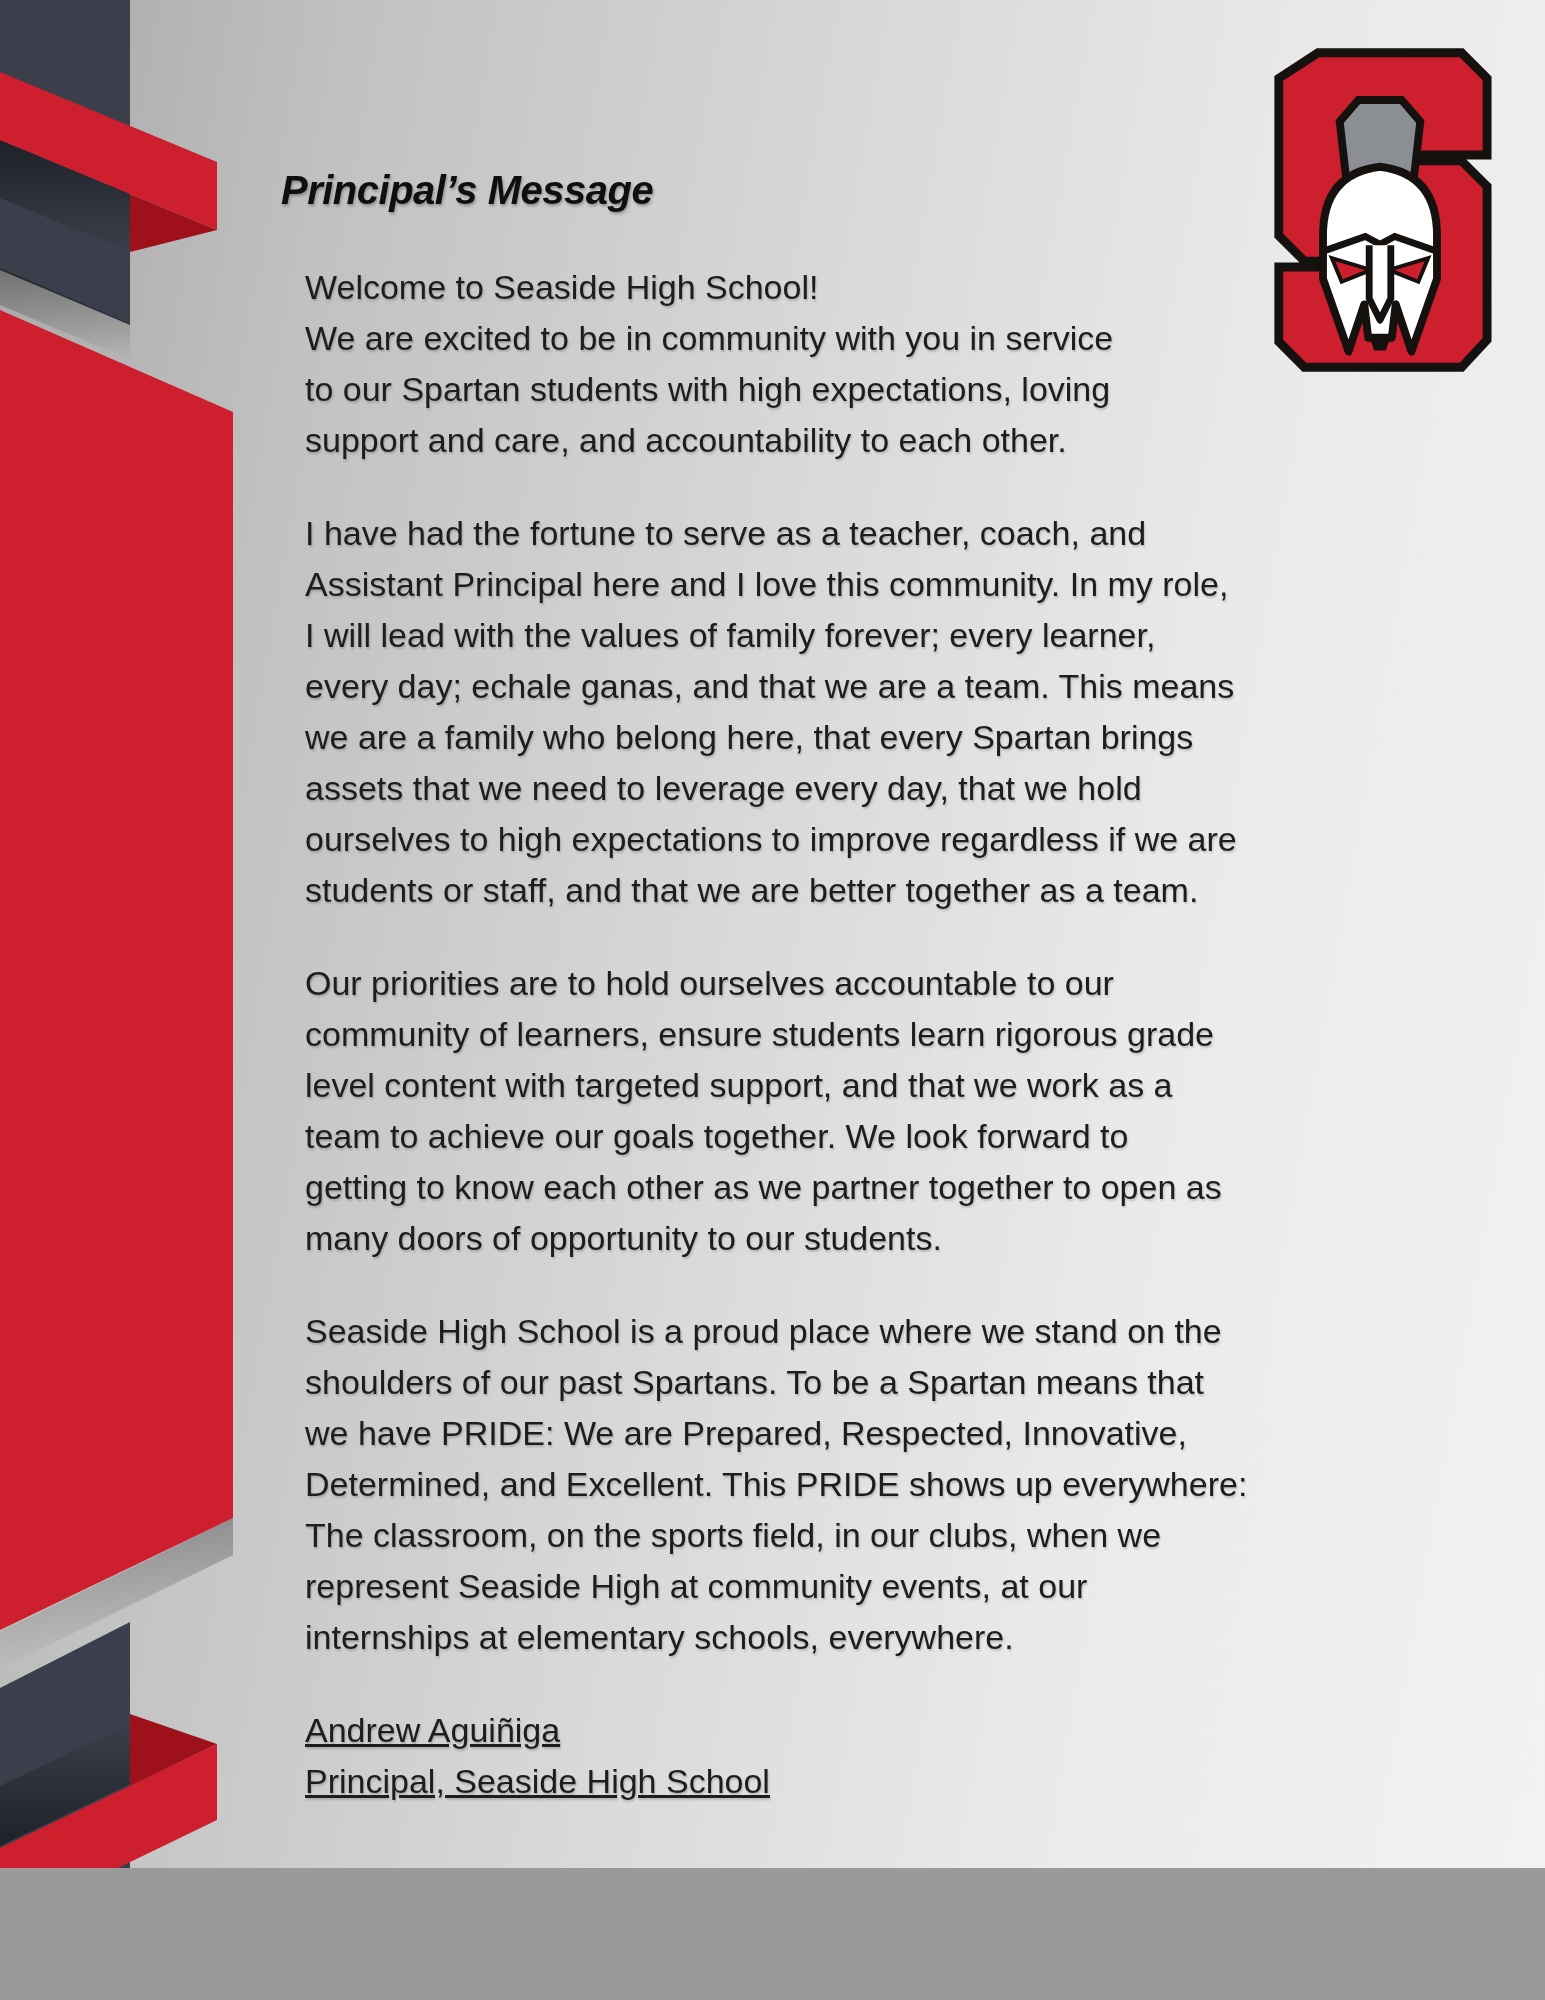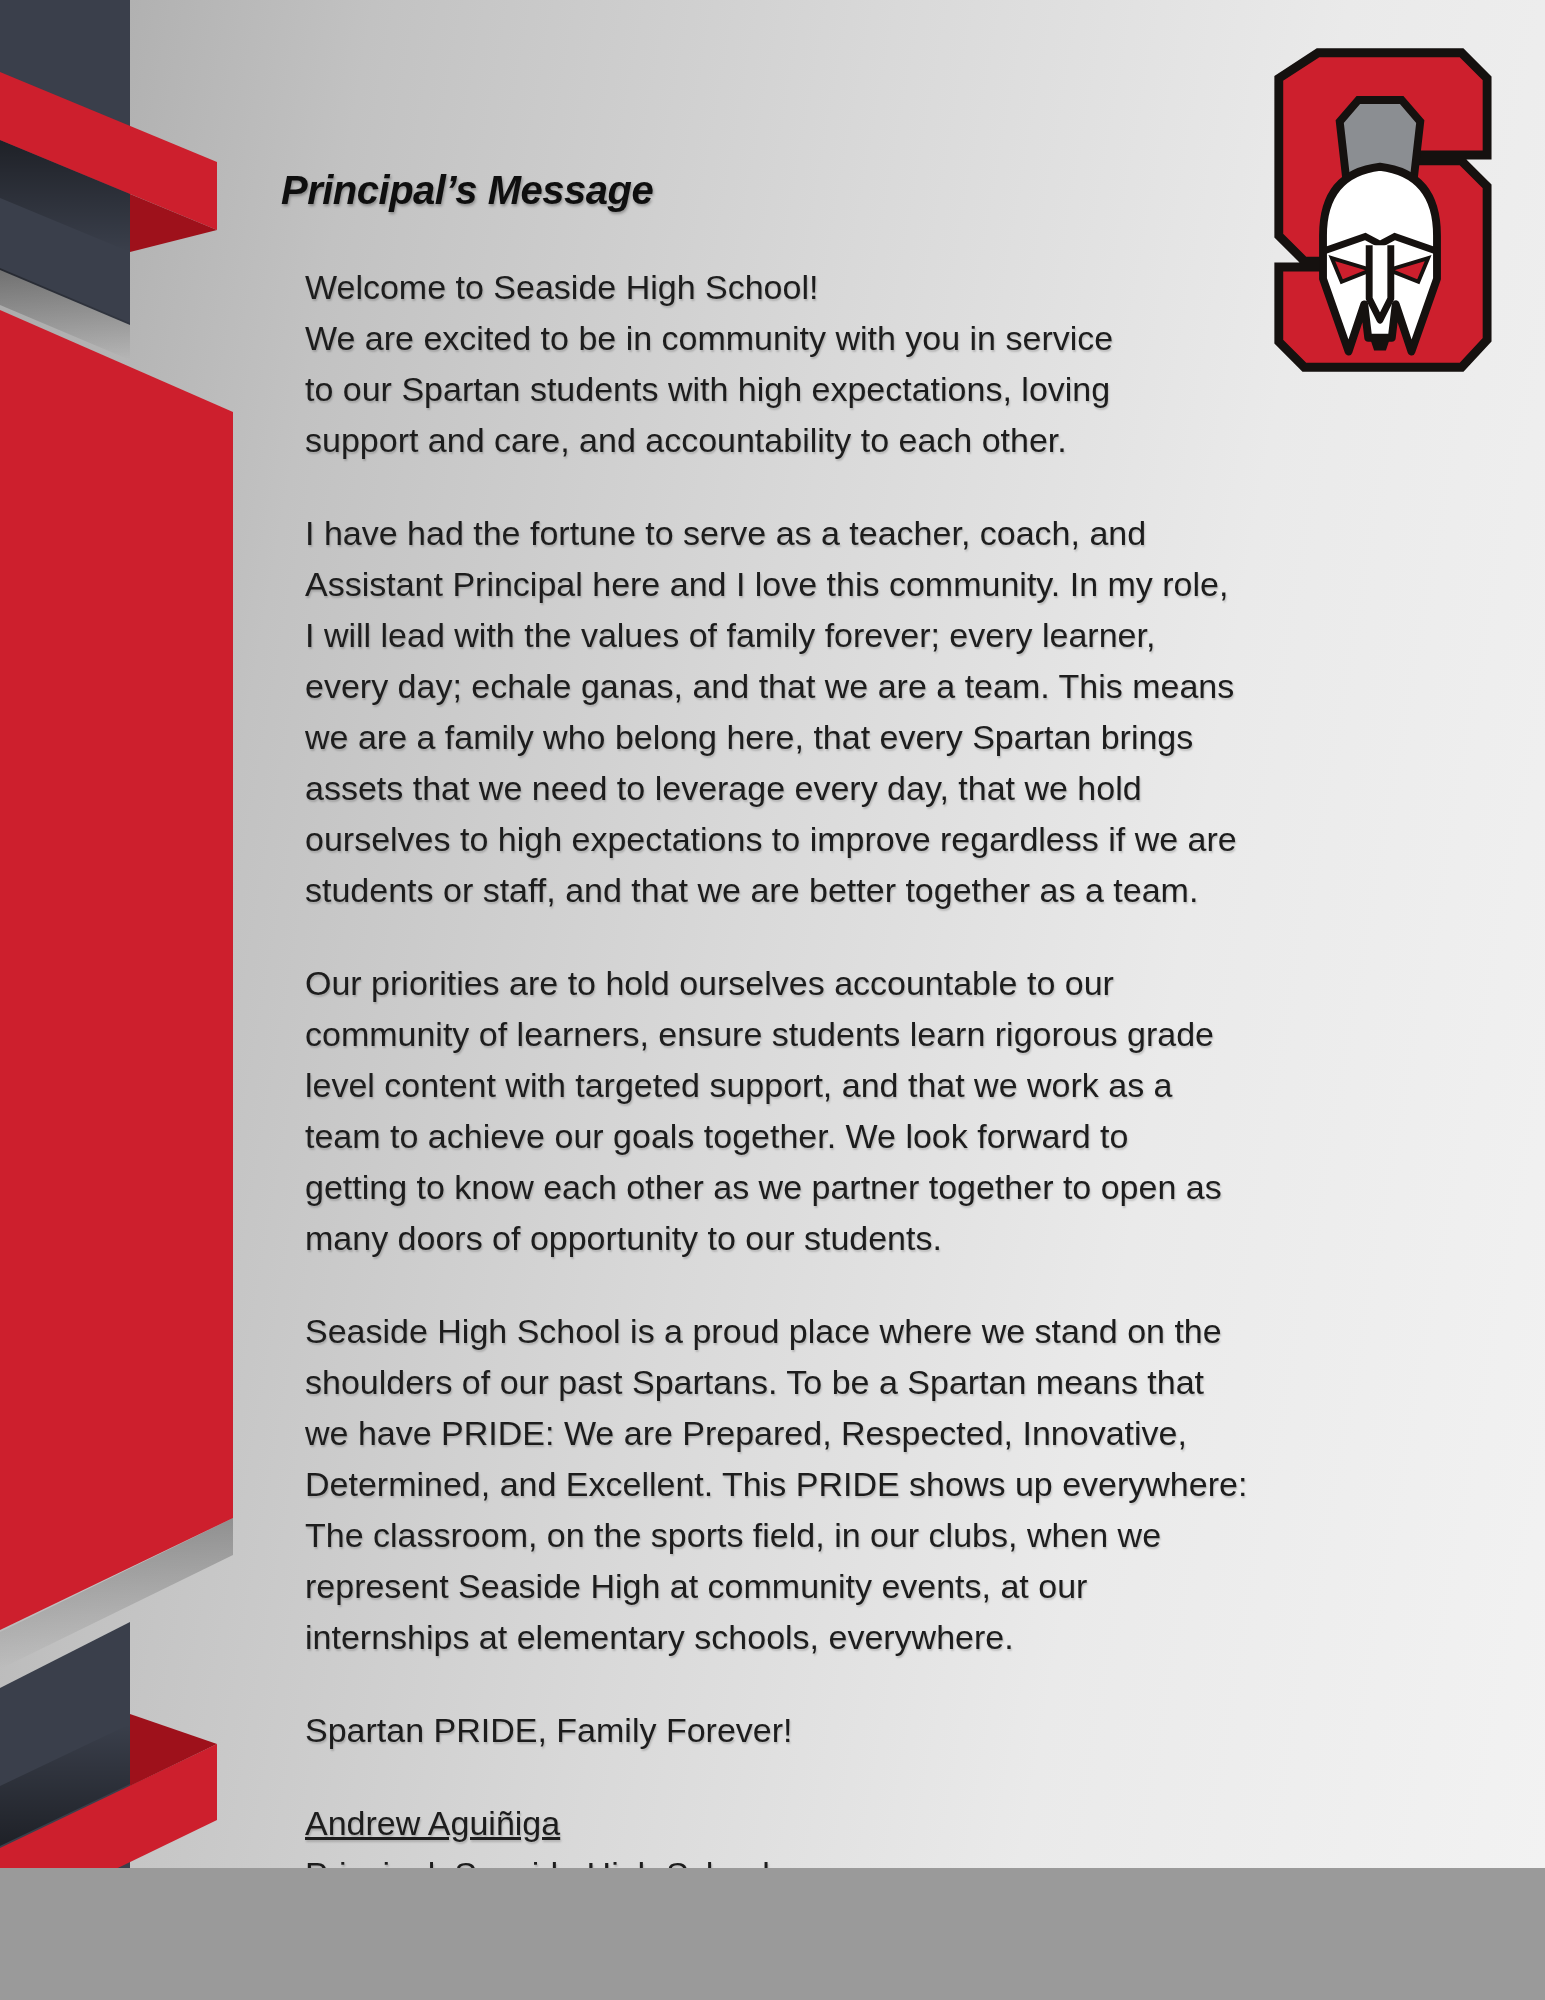--- a/index.html
+++ b/index.html
@@ -109,18 +109,17 @@
 team to achieve our goals together. We look forward to
 getting to know each other as we partner together to open as
 many doors of opportunity to our students.</p>
     <p>Seaside High School is a proud place where we stand on the
 shoulders of our past Spartans. To be a Spartan means that
 we have PRIDE: We are Prepared, Respected, Innovative,
 Determined, and Excellent. This PRIDE shows up everywhere:
 The classroom, on the sports field, in our clubs, when we
 represent Seaside High at community events, at our
 internships at elementary schools, everywhere.</p>
-    <p>Spartan PRIDE, Family Forever!</p>
     <p>Andrew Aguiñiga
 Principal, Seaside High School</p>
   </div>
 
 </div>
 
 </body></html>

